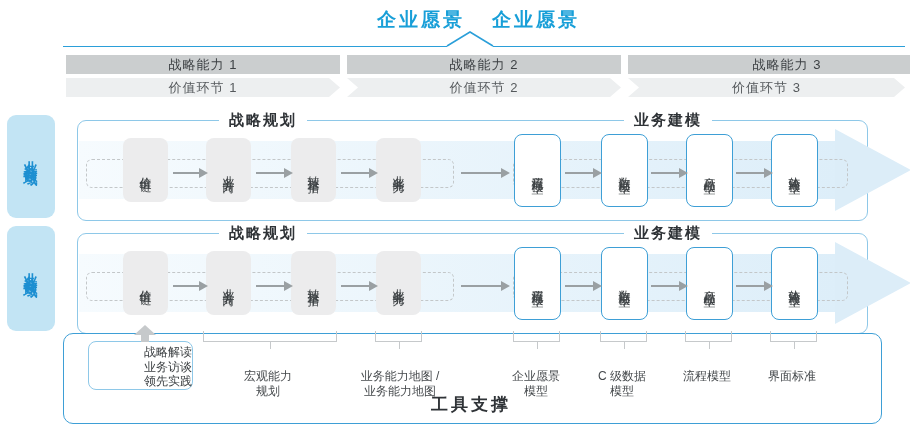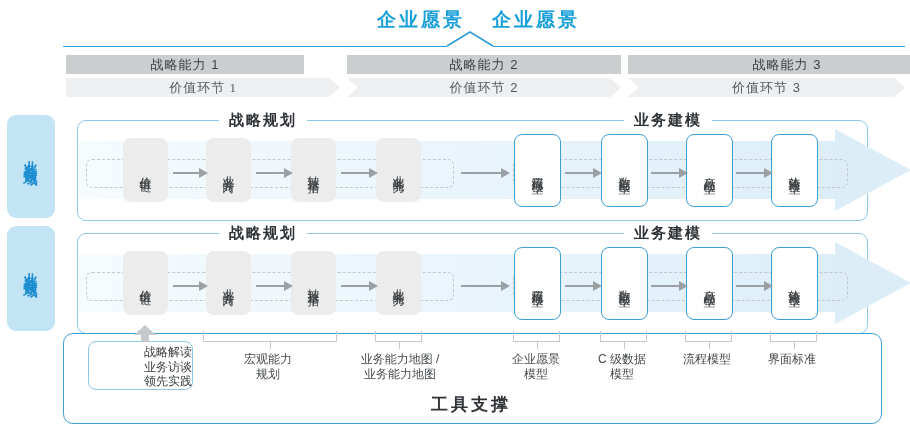--- a/index.html
+++ b/index.html
@@ -8,21 +8,21 @@
 
   
   .top-title{position:absolute;top:7px;font-size:19px;font-weight:bold;color:#189fd8;letter-spacing:3px;white-space:nowrap;}
   .rule{position:absolute;top:46px;height:0;border-top:1.5px solid #2b9fd9;}
 
   
   .capbar{position:absolute;top:55px;height:19px;background:#cbcecf;color:#3d4144;font-size:13px;
           display:flex;align-items:center;justify-content:center;letter-spacing:1px;}
   .valbar{position:absolute;top:78px;height:19px;background:#edeff0;color:#55595c;font-size:13px;
           display:flex;align-items:center;justify-content:center;letter-spacing:1px;}
-  .chev-first{clip-path:polygon(0 0, calc(100% - 11px) 0, 100% 50%, calc(100% - 11px) 100%, 0 100%);font-family:Liberation Serif, serif;}
+  .chev-first{clip-path:polygon(0 0, calc(100% - 11px) 0, 100% 50%, calc(100% - 11px) 100%, 0 100%);}
   .chev-mid{clip-path:polygon(0 0, calc(100% - 11px) 0, 100% 50%, calc(100% - 11px) 100%, 0 100%, 11px 50%);}
 
   
   .tab{position:absolute;left:7px;width:48px;background:#c2e4f4;border-radius:9px;color:#1d8fd1;
        font-weight:bold;font-size:14px;display:flex;align-items:center;justify-content:center;}
   .tab span{writing-mode:vertical-rl;letter-spacing:4px;}
 
   
   .panel{position:absolute;left:77px;width:789px;height:99px;background:#fff;
          border:1.5px solid #8ec8e8;border-radius:9px;}
@@ -46,39 +46,39 @@
   .tool{position:absolute;left:63px;top:333px;width:817px;height:89px;border:1.5px solid #3e9fd6;border-radius:10px;}
   .inputbox{position:absolute;left:88px;top:341px;width:105px;height:49px;background:#fff;
             border:1.2px solid #8ec8e8;border-radius:8px;font-size:12px;color:#3c4043;
             text-align:right;line-height:14.5px;padding-top:3px;box-sizing:border-box;z-index:5;}
   .uphead{position:absolute;left:134px;top:325px;width:0;height:0;z-index:6;
           border-left:11px solid transparent;border-right:11px solid transparent;border-bottom:10px solid #c6c9cb;}
   .upstem{position:absolute;left:141px;top:334px;width:8px;height:8px;background:#c6c9cb;z-index:6;}
   .bracket{position:absolute;top:331px;height:10px;border-left:1px solid #c6c9cb;
            border-right:1px solid #c6c9cb;border-bottom:1px solid #c6c9cb;z-index:5;}
   .bracket::after{content:"";position:absolute;left:50%;top:10px;width:1px;height:8px;background:#c6c9cb;}
-  .callout{position:absolute;top:352px;transform:translateX(-50%);text-align:center;font-size:12px;
+  .callout{position:absolute;top:369px;transform:translateX(-50%);text-align:center;font-size:12px;
            color:#45494c;line-height:15px;white-space:nowrap;z-index:5;}
   .footer-label{position:absolute;left:471px;top:393px;transform:translateX(-50%);font-weight:bold;
                 font-size:17px;color:#2f3337;letter-spacing:3px;}
 </style>
 </head>
 <body>
 
 <div id="stage">
 
   <div class="top-title" style="left:377px">企业愿景</div>
   <div class="top-title" style="left:492px">企业愿景</div>
   <div class="rule" style="left:63px;width:384px"></div>
   <div class="rule" style="left:493px;width:412px"></div>
   <svg width="48" height="16" style="position:absolute;left:446px;top:31px">
     <polyline points="1,15 24,1 47,15" fill="#ffffff" stroke="#2b9fd9" stroke-width="1.5"></polyline>
   </svg>
 
-  <div class="capbar" style="left:66px;width:238px">战略能力 1</div>
+  <div class="capbar" style="left:66px;width:274px">战略能力 1</div>
   <div class="capbar" style="left:347px;width:274px">战略能力 2</div>
   <div class="capbar" style="left:628px;width:318px">战略能力 3</div>
 
   <div class="valbar chev-first" style="left:66px;width:274px">价值环节 1</div>
   <div class="valbar chev-mid" style="left:347px;width:274px">价值环节 2</div>
   <div class="valbar chev-mid" style="left:628px;width:277px">价值环节 3</div>
 
   <div class="tab" style="top:115px;height:103px">
     <span>业务领域 1</span>
   </div>

